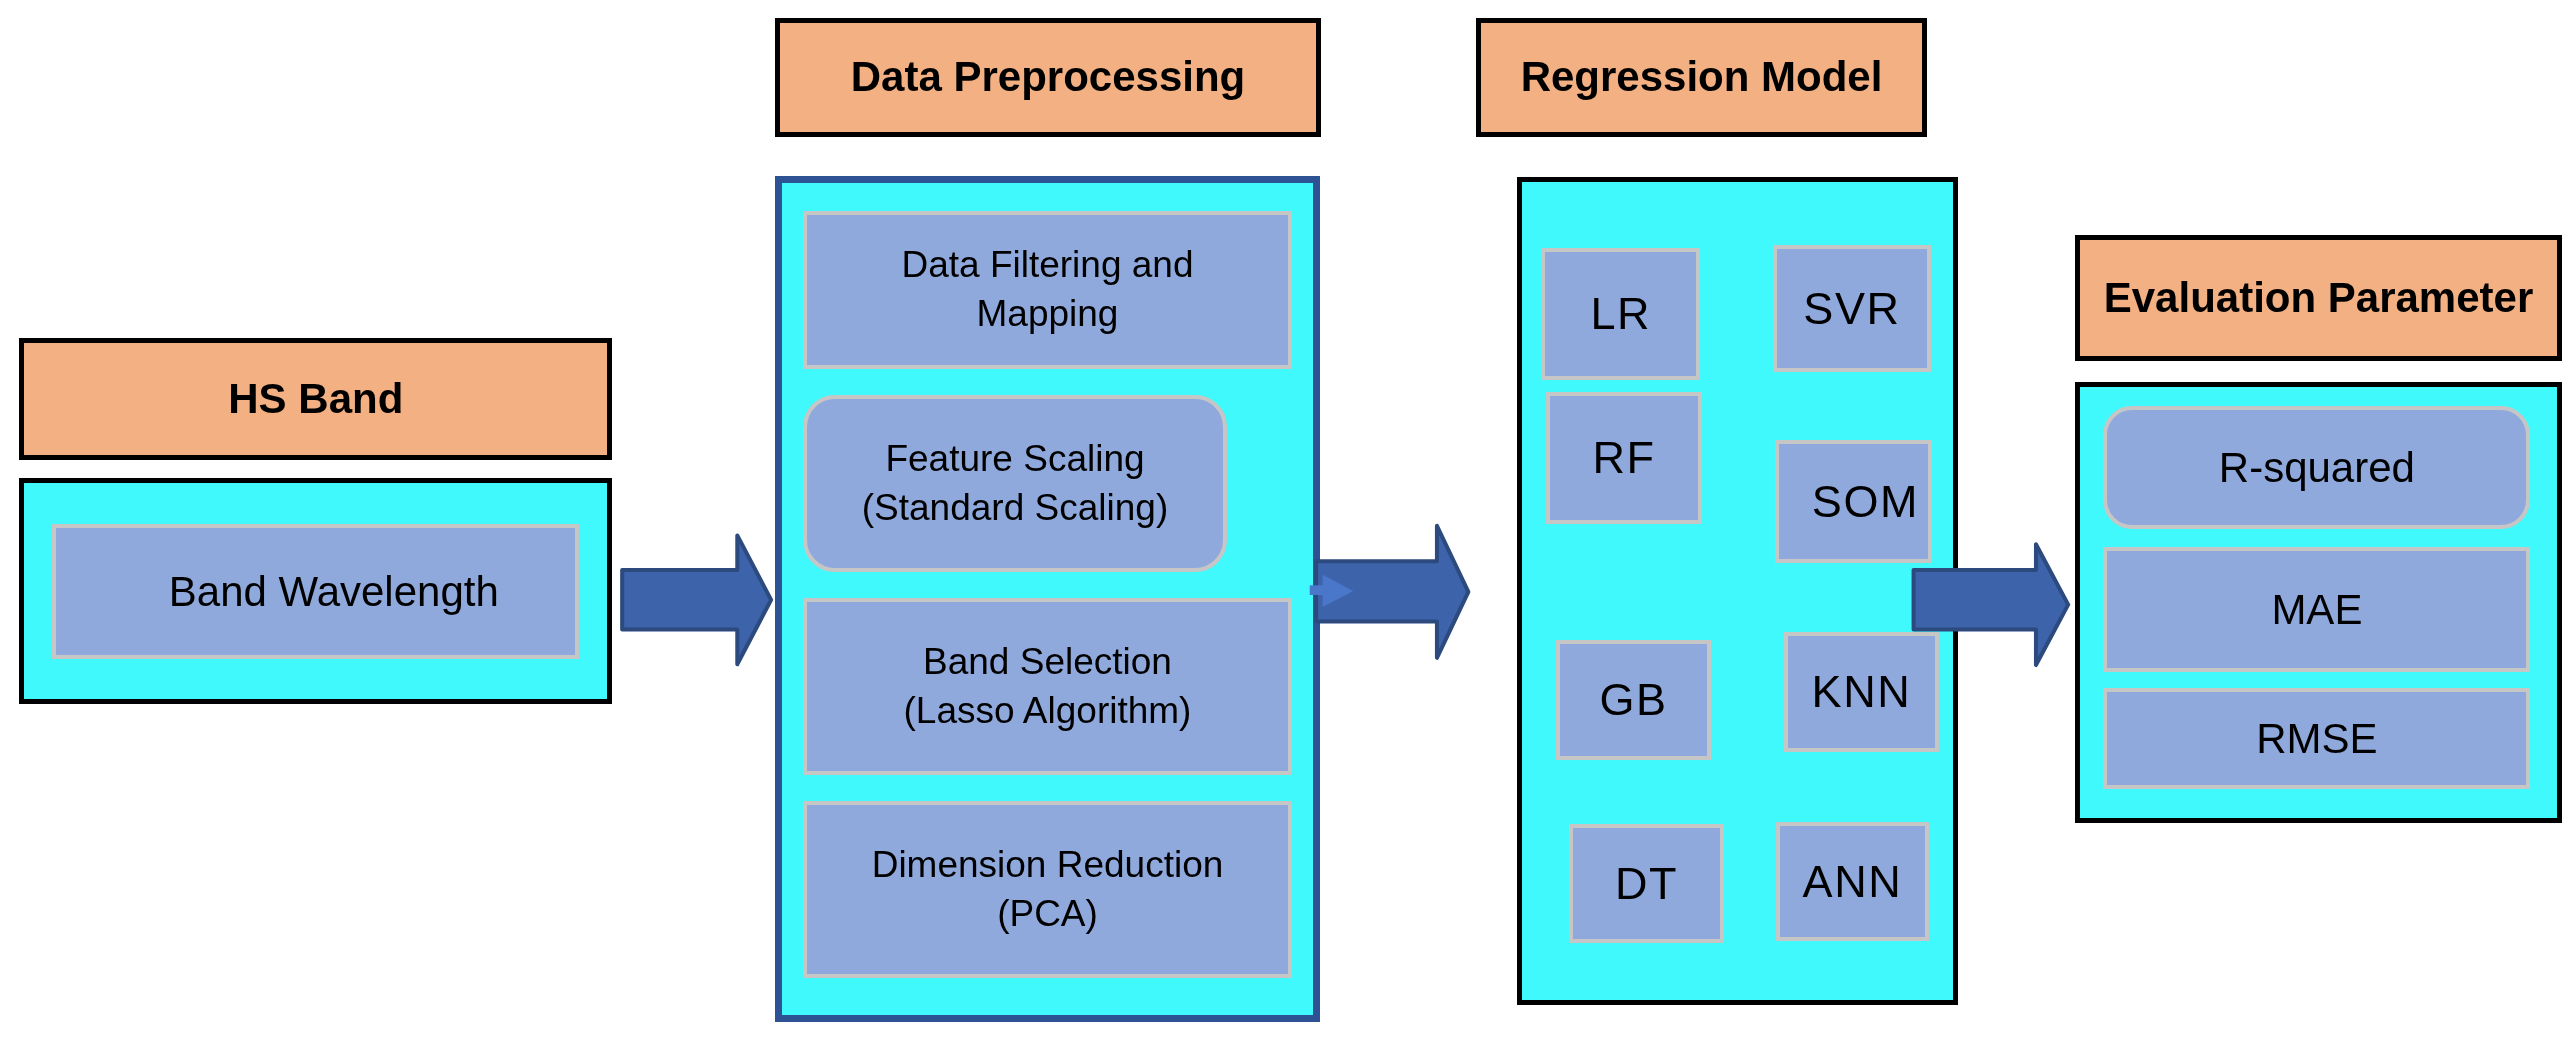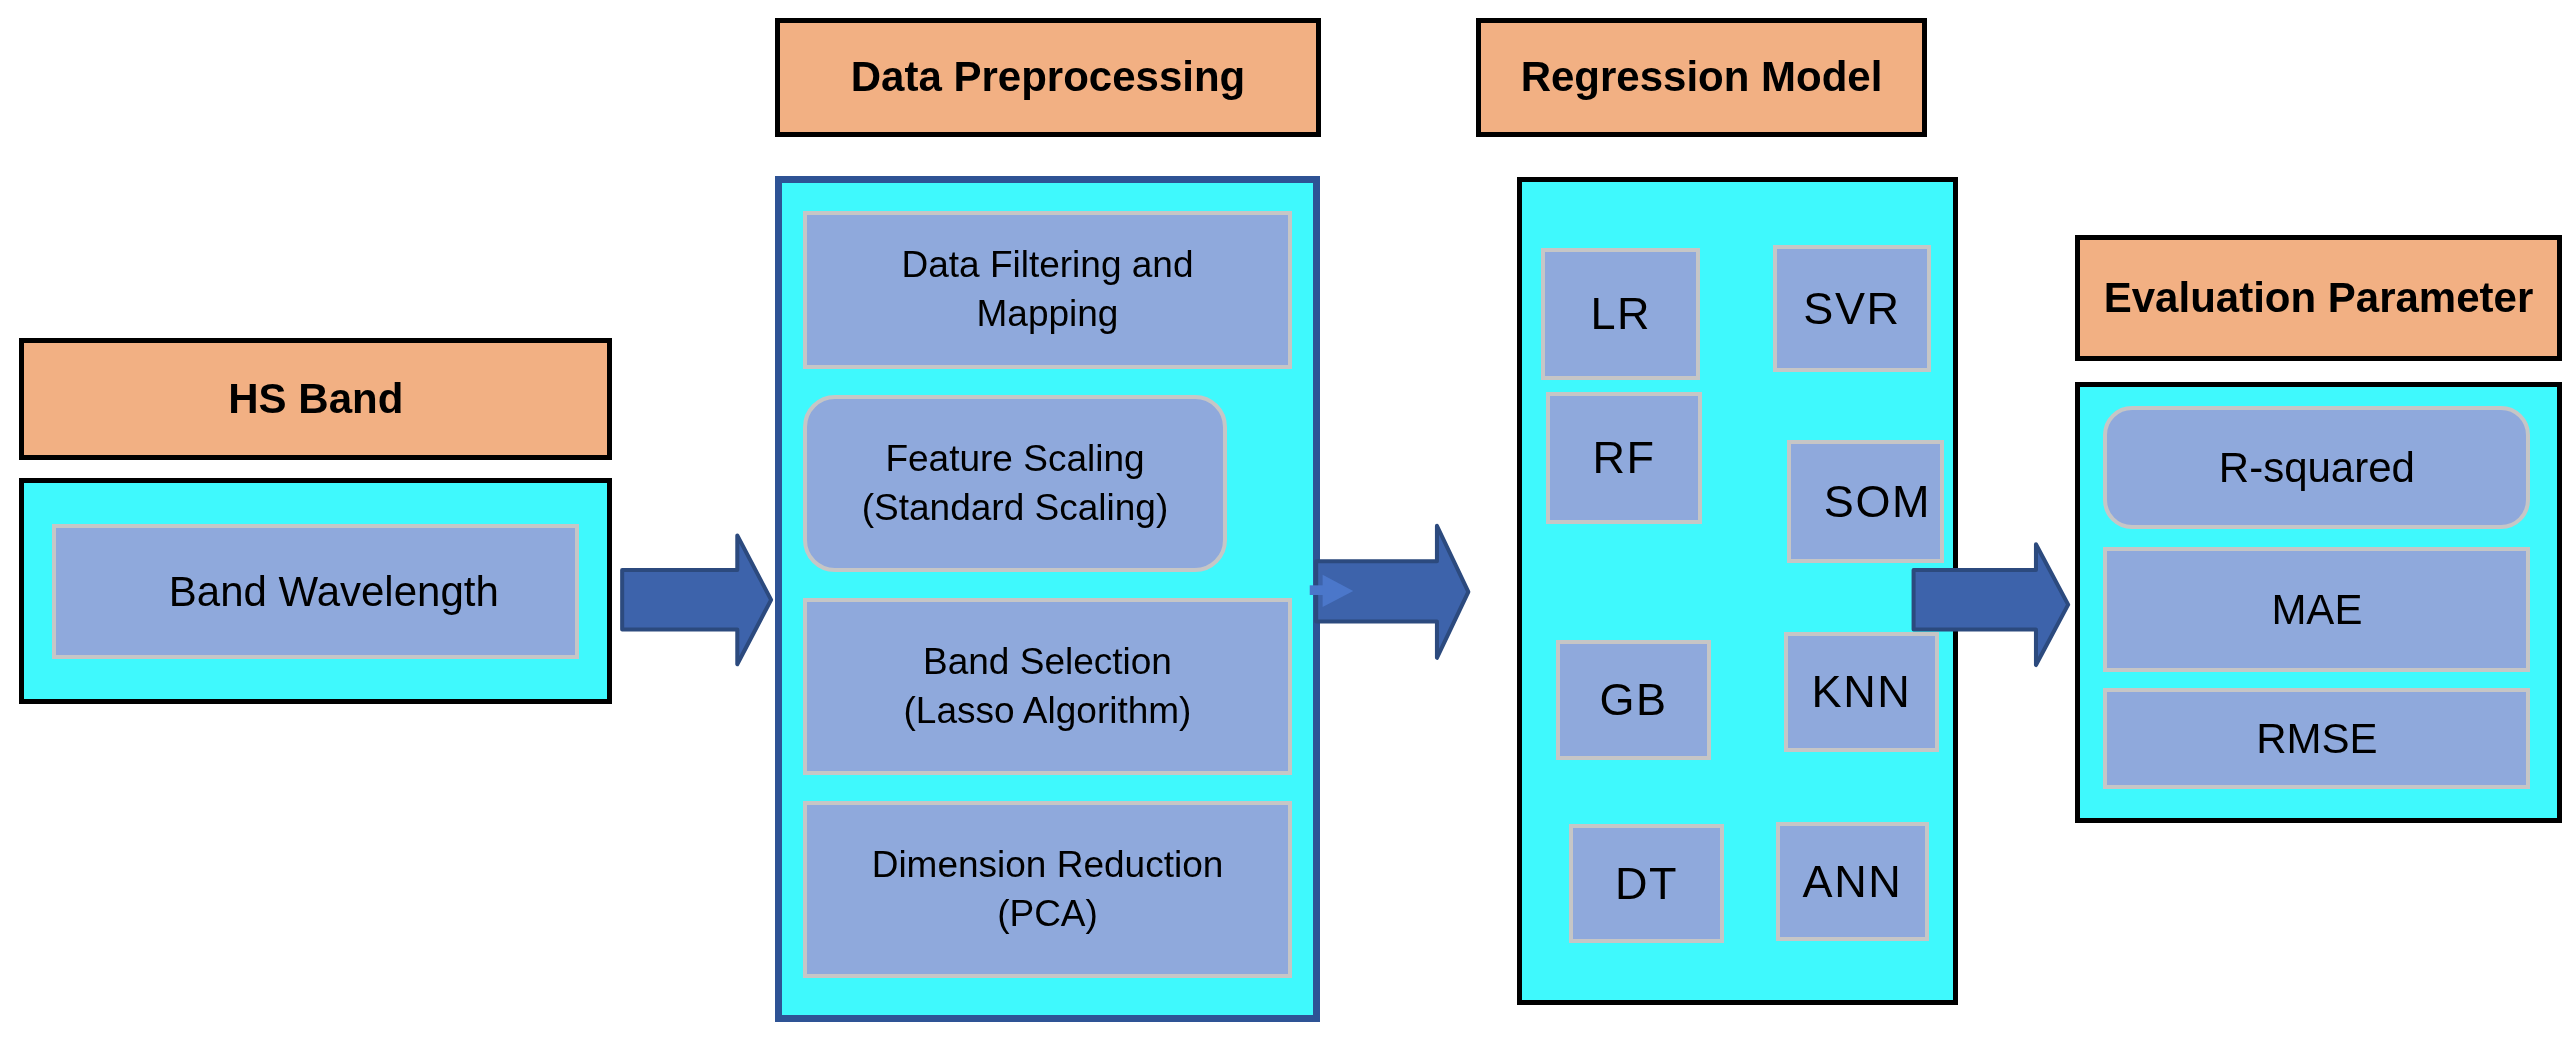--- a/index.html
+++ b/index.html
@@ -58,21 +58,21 @@
   #bb-band {left:28px; top:41px; width:527px; height:135px;}
 
   #dp-b1{left:21px; top:28px;  width:489px; height:158px;}
   #dp-b2{left:21px; top:212px; width:424px; height:177px;border-radius:32px;}
   #dp-b3{left:21px; top:415px; width:489px; height:177px;}
   #dp-b4{left:21px; top:618px; width:489px; height:177px;}
 
   #rm-lr {left:19.3px;  top:66px;  width:159px; height:132px;}
   #rm-svr{left:251px; top:63px;  width:158px; height:127px;}
   #rm-rf {left:24px;  top:210px; width:156px; height:132px;}
-  #rm-som{left:265px; top:258px; width:157px; height:123px;padding-left:24px;}
+  #rm-som{left:253px; top:258px; width:157px; height:123px;padding-left:24px;}
   #rm-gb {left:34px;  top:458px; width:155px; height:120px;}
   #rm-knn{left:262px; top:450px; width:155px; height:120px;}
   #rm-dt {left:47px;  top:642px; width:155px; height:119px;}
   #rm-ann{left:254px; top:640px; width:153px; height:119px;}
 
   #ep-r2  {left:23.4px; top:19.3px;  width:427px; height:123px;border-radius:29px;}
   #ep-mae {left:23.4px; top:160px; width:427px; height:125px;}
   #ep-rmse{left:23.4px; top:301px; width:427px; height:101px;}
 
   #arrow-layer{

